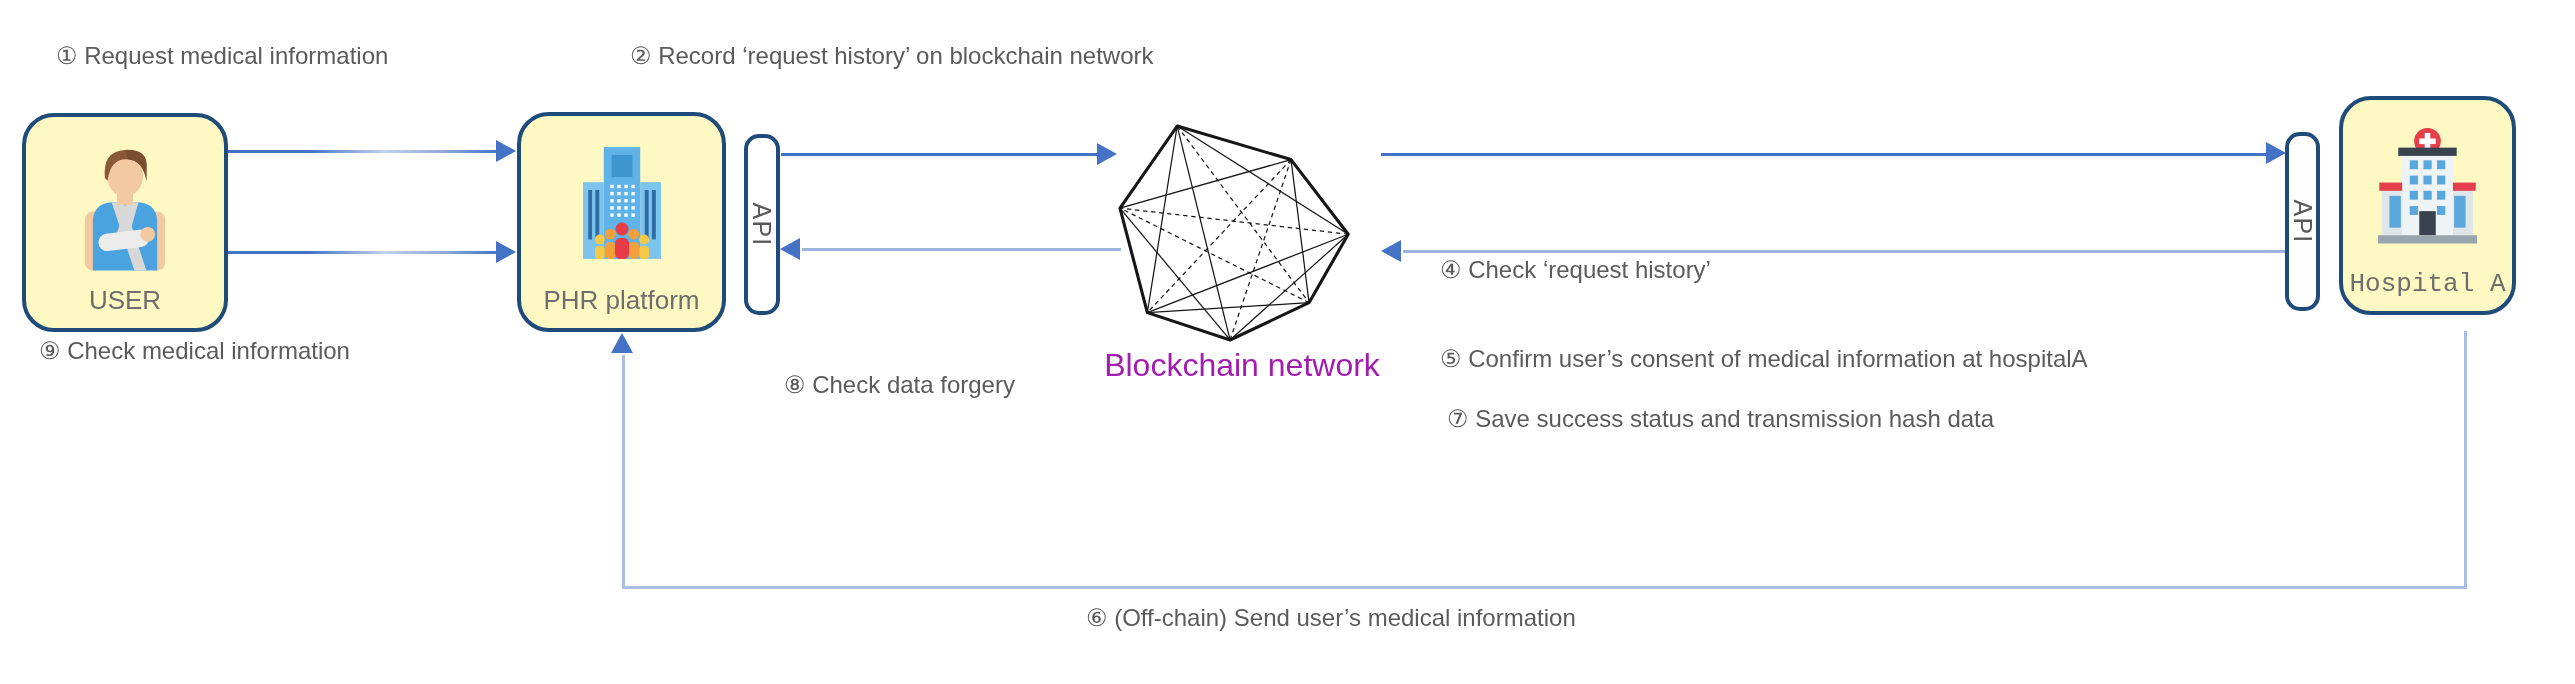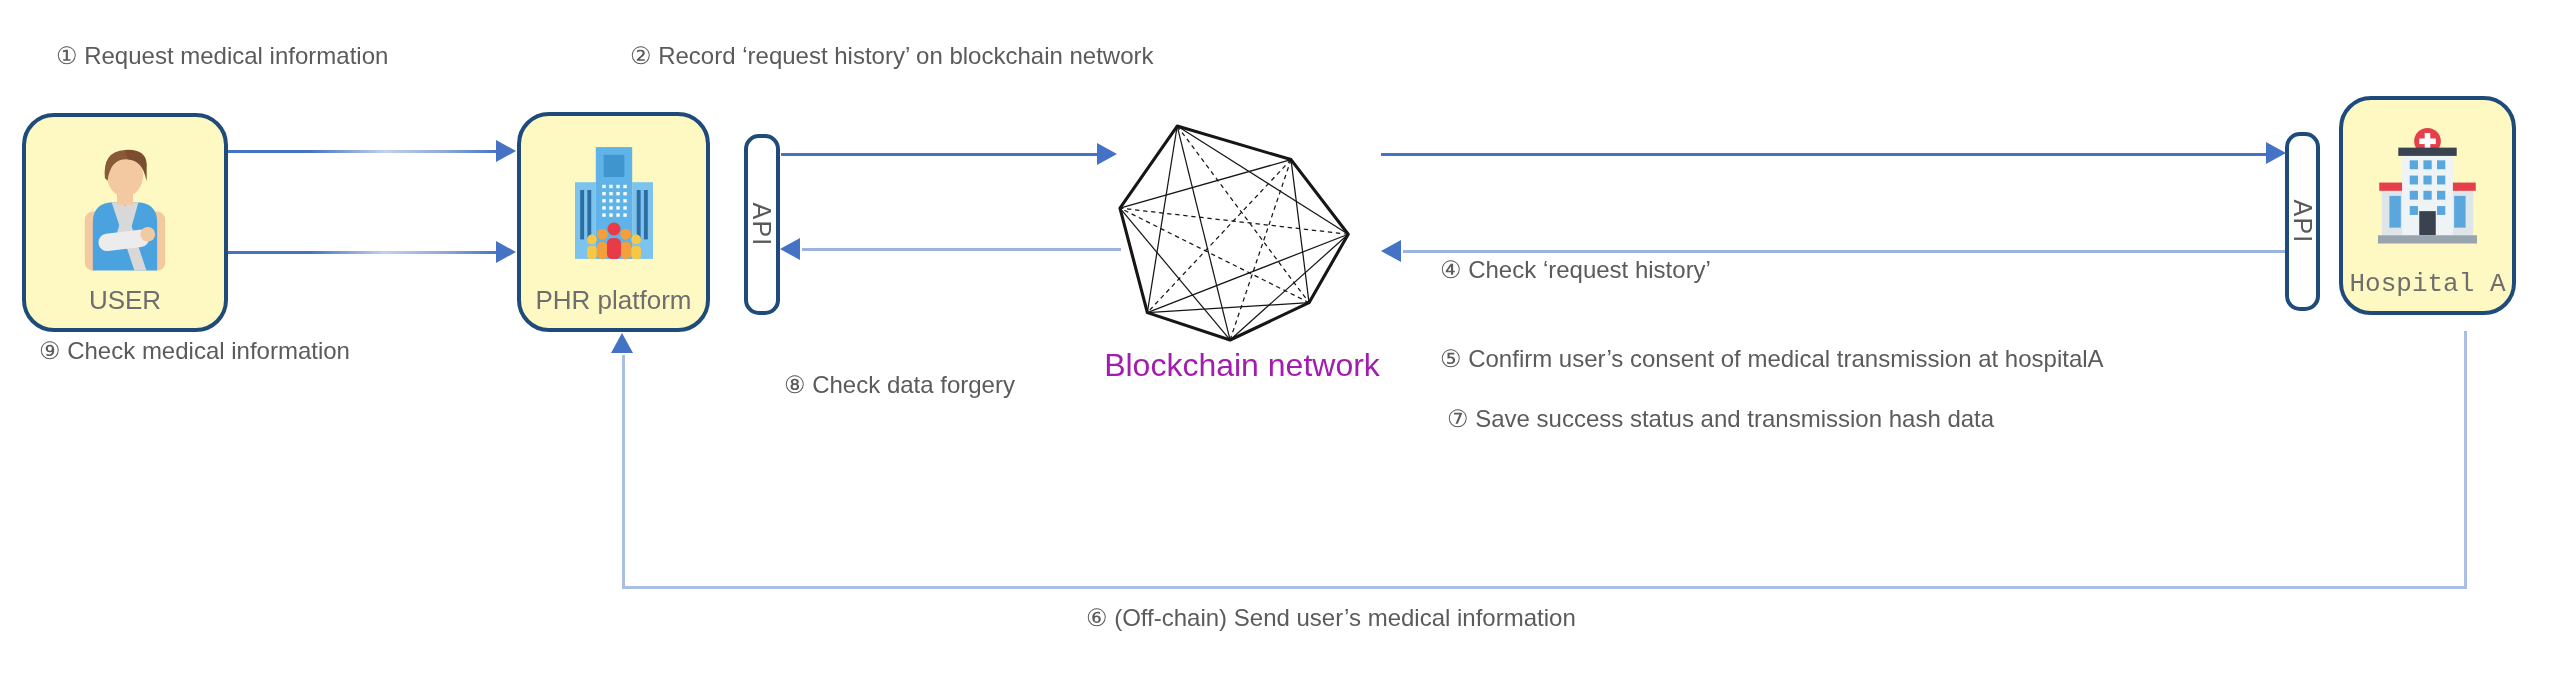--- a/index.html
+++ b/index.html
@@ -76,21 +76,21 @@
         <circle cx="67" cy="73" r="5.5" fill="#f3c9a2"></circle>
         <rect x="44" y="40" width="12" height="11" fill="#f3c9a2"></rect>
         <ellipse cx="50" cy="29" rx="13.5" ry="16" fill="#f3c9a2"></ellipse>
         <path d="M35,31 Q33,11 50,10 Q64,10 66,21 L66,33 Q63,17 51,17 Q39,17 37,33 Z" fill="#8a5a38"></path>
         <path d="M50,10 Q68,9 66,24 L66,33 Q64,18 52,17 Z" fill="#7a4e2f"></path>
       </svg>
     </div>
     <div class="node-label">USER</div>
   </div>
 
-  <div class="node" style="left:517px;top:112px;width:193px;height:220px;justify-content:center;">
+  <div class="node" style="left:517px;top:112px;width:209px;height:220px;justify-content:center;">
     <div class="icon-wrap">
       <svg width="130" height="138" viewBox="0 0 100 100">
         <rect x="20" y="34" width="16" height="59" fill="#7cc3ed"></rect>
         <rect x="64" y="34" width="16" height="59" fill="#7cc3ed"></rect>
         <rect x="24" y="40" width="3" height="38" fill="#2e6da4"></rect>
         <rect x="29.5" y="40" width="3" height="38" fill="#2e6da4"></rect>
         <rect x="67.5" y="40" width="3" height="38" fill="#2e6da4"></rect>
         <rect x="73" y="40" width="3" height="38" fill="#2e6da4"></rect>
         <rect x="36" y="7" width="28" height="86" fill="#5fb3e8"></rect>
         <rect x="42" y="13" width="16" height="17" fill="#3f96cf"></rect>
@@ -217,20 +217,20 @@
   <div>
     <div class="thin" style="left:2464px;top:331px;width:2.5px;height:256px;"></div>
     <div class="thin" style="left:622px;top:586px;width:1845px;height:2.5px;"></div>
     <div class="thin" style="left:622px;top:355px;width:2.5px;height:232px;"></div>
     <div class="head-up" style="left:611px;top:333px;"></div>
   </div>
 
   <div class="step" style="left:56px;top:42px;">① Request medical information</div>
   <div class="step" style="left:622px;top:42px;margin-left:8px;">② Record ‘request history’ on blockchain network</div>
   <div class="step" style="left:1440px;top:256px;">④ Check ‘request history’</div>
-  <div class="step" style="left:1440px;top:345px;">⑤ Confirm user’s consent of medical transmission at hospitalA</div>
+  <div class="step" style="left:1440px;top:345px;">⑤ Confirm user’s consent of medical information at hospitalA</div>
   <div class="step" style="left:1447px;top:405px;">⑦ Save success status and transmission hash data</div>
   <div class="step" style="left:39px;top:337px;">⑨ Check medical information</div>
   <div class="step" style="left:784px;top:371px;">⑧ Check data forgery</div>
   <div class="step" style="left:1086px;top:604px;text-align:right;">⑥ (Off-chain) Send user’s medical information</div>
 
 </div>
 
 
 </body></html>

